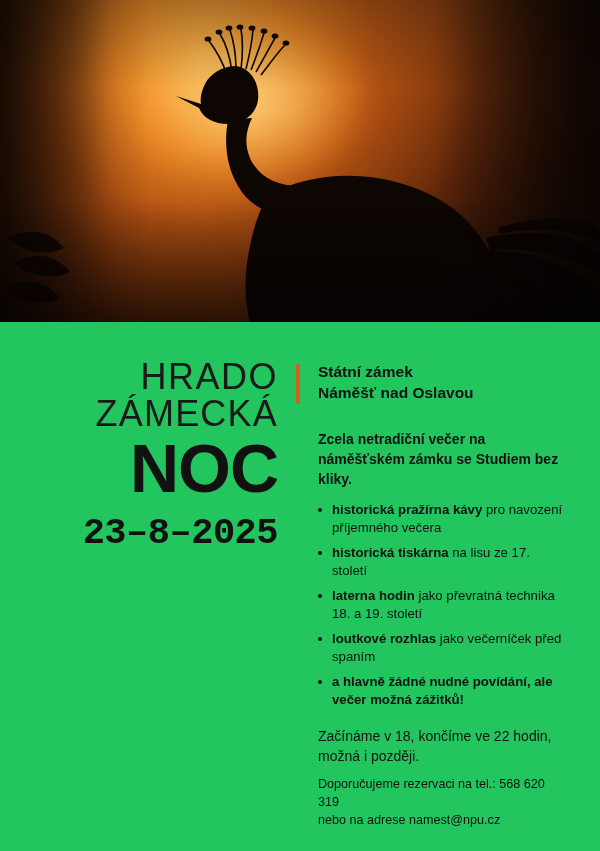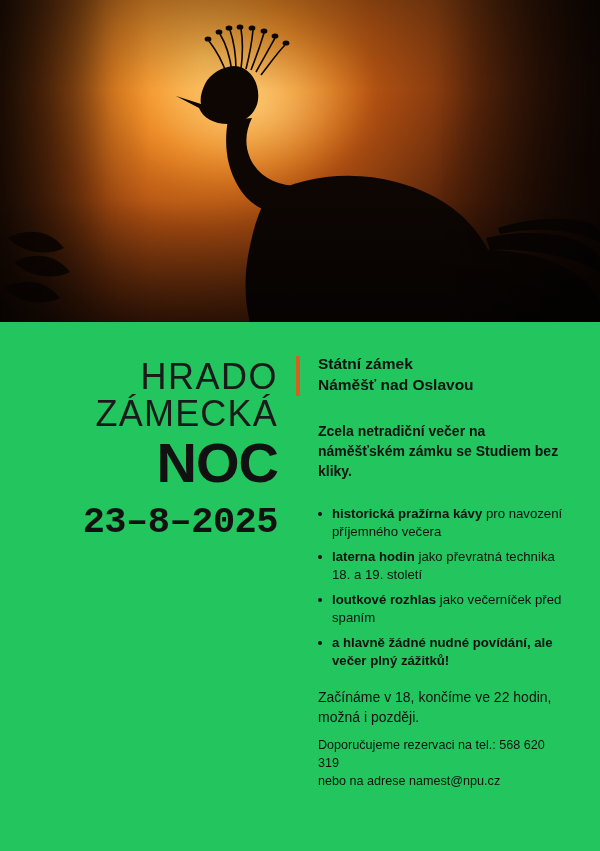--- a/index.html
+++ b/index.html
@@ -100,41 +100,41 @@
     font-size: 36px;
     letter-spacing: 1.5px;
     line-height: 1.04;
     color: #1a1a1a;
     white-space: nowrap;
   }
   .t-line2 { letter-spacing: 1.2px; }
   .t-noc {
     font-family: "Liberation Sans", sans-serif;
     font-weight: 700;
-    font-size: 56px;
+    font-size: 68px;
     letter-spacing: -1px;
     line-height: 0.93;
     margin-top: 4px;
     color: #111111;
   }
   .t-date {
     font-family: Liberation Mono, monospace;
     font-weight: 700;
     font-size: 37px;
     letter-spacing: -0.5px;
     margin-top: 12px;
     color: #111111;
     white-space: nowrap;
   }
 
   
   .info-col {
     position: absolute;
     left: 296px;
-    top: 32px;
+    top: 40px;
     width: 272px;
   }
   .venue {
     position: relative;
     padding-left: 22px;
     margin-bottom: 26px;
   }
   .venue .rule {
     position: absolute;
     left: 0;
@@ -148,21 +148,21 @@
     font-weight: 700;
     line-height: 1.35;
     color: #111;
   }
   .lead {
     padding-left: 22px;
     font-size: 14px;
     font-weight: 700;
     line-height: 1.42;
     color: #111;
-    margin-bottom: 24px;
+    margin-bottom: 12px;
   }
   ul.bullets {
     list-style: none;
     margin: 0;
     padding: 0 0 0 22px;
   }
   ul.bullets li {
     position: relative;
     padding-left: 14px;
     font-size: 13.2px;
@@ -330,27 +330,30 @@
         <div class="l2">Náměšť nad Oslavou</div>
       </div>
 
       <div class="lead">Zcela netradiční večer na náměšťském zámku se Studiem bez kliky.</div>
 
       <ul class="bullets">
         <li>
           <b>historická pražírna kávy</b><span> pro navození příjemného večera</span>
         </li>
         <li>
+          <b>historická tiskárna</b><span> na lisu ze 17. století</span>
+        </li>
+        <li>
           <b>laterna hodin</b><span> jako převratná technika 18. a 19. století</span>
         </li>
         <li>
           <b>loutkové rozhlas</b><span> jako večerníček před spaním</span>
         </li>
         <li>
-          <b>a hlavně žádné nudné povídání, ale večer plný zážitků!</b><span></span>
+          <b>a hlavně žádné nudné povídání, ale večer možná zážitků!</b><span></span>
         </li>
       </ul>
 
       <div class="closing">
         <div class="strong">Začínáme v 18, končíme ve 22 hodin, možná i později.</div>
         <div class="note">Doporučujeme rezervaci na tel.: 568 620 319</div>
         <div class="note">nebo na adrese namest@npu.cz</div>
       </div>
     </div>
 

